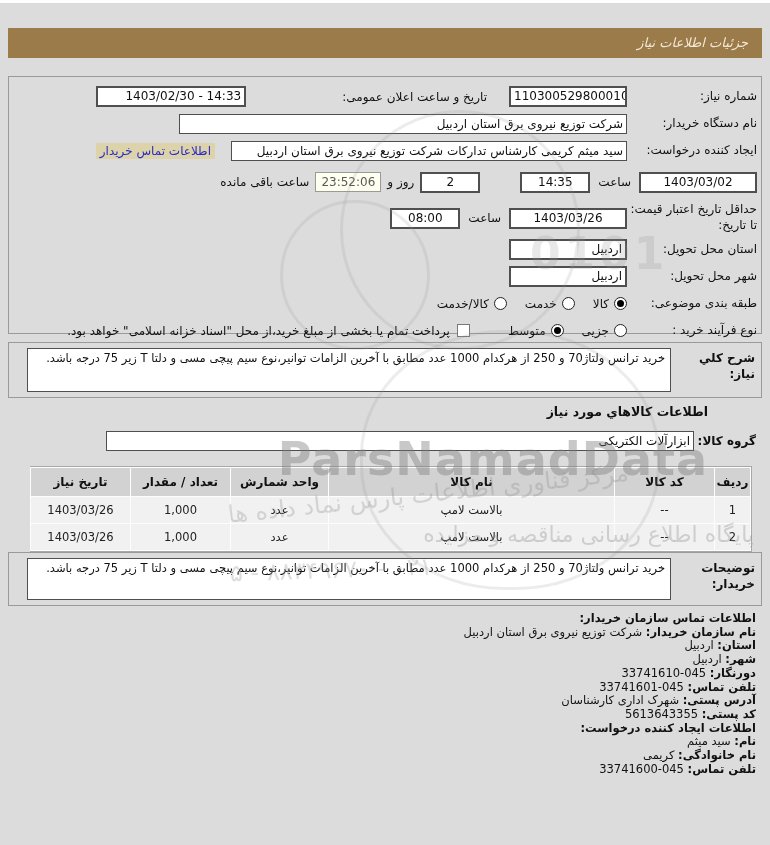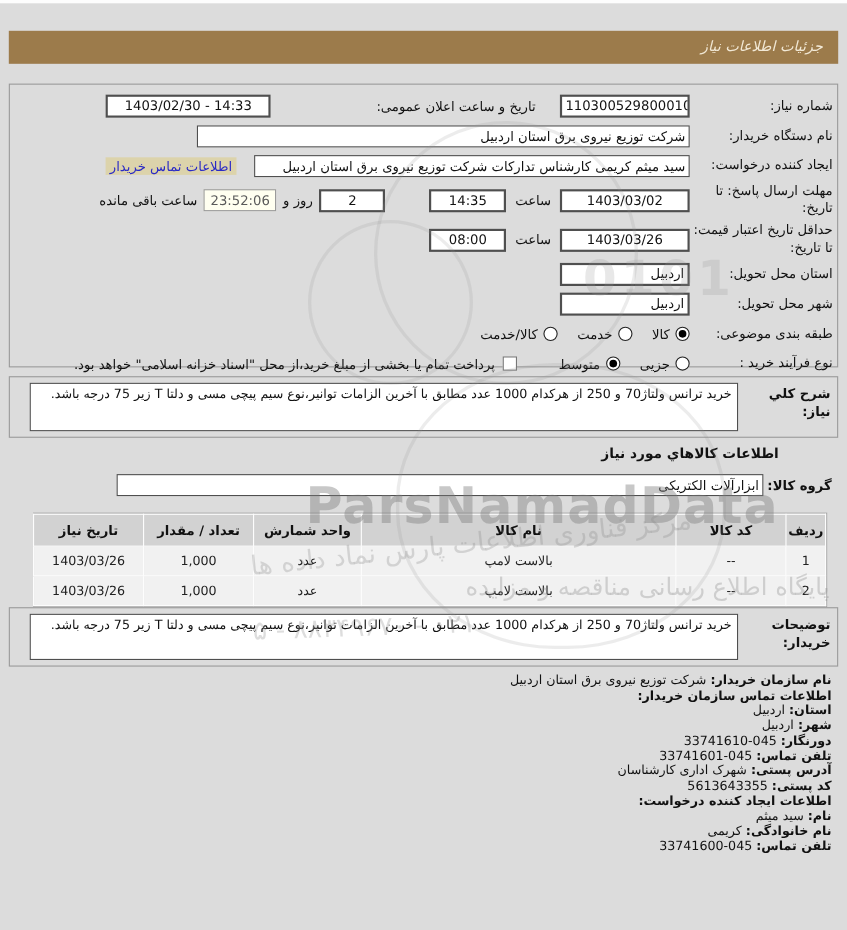--- a/index.html
+++ b/index.html
@@ -27,21 +27,21 @@
     background:#fff; border:2px solid #4f4f4f; height:21px; line-height:17px;
     padding:0 3px; white-space:nowrap; overflow:hidden; flex:none;
   }
   .thin { border-width:1px; height:20px; line-height:18px; }
   .w142 { width:118px; text-align:right; }
   .w72 { width:70px; text-align:center; }
   .w60 { width:60px; text-align:center; margin-right:40px; }
   .wbig { width:448px; }
   .wcreator { width:396px; }
   .wgroup { width:588px; }
-  .wannounce { width:150px; margin-right:88px; text-align:center; }
+  .wannounce { width:150px; margin-right:88px; text-align:right; }
   .num { direction:ltr; unicode-bidi:embed; }
   .sml { margin:0 8px; flex:none; }
   .sml2 { margin:0 6px; flex:none; }
   .countdown {
     background:#fffff0; border:1px solid #9a9a9a; color:#5a5a5a;
     width:66px; height:20px; line-height:18px; text-align:center; flex:none;
   }
   .link { color:#2a2ac6; background:#dcd3ab; padding:1px 4px; margin-right:16px; cursor:pointer; flex:none; }
   .radio {
     width:13px; height:13px; border:1px solid #222; border-radius:50%;
@@ -117,21 +117,20 @@
     <div class="ibox thin wbig">شرکت توزیع نیروی برق استان اردبیل</div>
   </div>
 
   <div class="row">
     <span class="lbl">ایجاد کننده درخواست:</span>
     <div class="ibox thin wcreator">سید میثم کریمی کارشناس تدارکات شرکت توزیع نیروی برق استان اردبیل</div>
     <span class="link">اطلاعات تماس خریدار</span>
   </div>
 
   <div class="row" style="min-height:34px">
-    <span class="lbl">مهلت ارسال پاسخ: تا تاریخ:</span>
     <div class="ibox w142 num" style="text-align:center">1403/03/02</div>
     <span class="sml">ساعت</span>
     <div class="ibox w72 num">14:35</div>
     <div class="ibox w60 num">2</div>
     <span class="sml2">روز و</span>
     <div class="countdown num">23:52:06</div>
     <span class="sml2">ساعت باقی مانده</span>
   </div>
 
   <div class="row" style="min-height:34px">
@@ -225,22 +224,22 @@
     </tbody>
   </table>
 </div>
 
 <div class="panel notes-box">
   <span class="plbl">توضیحات خریدار:</span>
   <div class="ptext">خرید ترانس ولتاژ70 و 250 از هرکدام 1000 عدد مطابق با آخرین الزامات توانیر،نوع سیم پیچی مسی و دلتا T زیر 75 درجه باشد.</div>
 </div>
 
 <div class="contact">
+  <div class="cline"><span class="b">اطلاعات تماس سازمان خریدار:</span></div>
   <div class="cline"><span class="b">نام سازمان خریدار:</span> <span class="v">شرکت توزیع نیروی برق استان اردبیل</span></div>
-  <div class="cline"><span class="b">اطلاعات تماس سازمان خریدار:</span></div>
   <div class="cline"><span class="b">استان:</span> <span class="v">اردبیل</span></div>
   <div class="cline"><span class="b">شهر:</span> <span class="v">اردبیل</span></div>
   <div class="cline"><span class="b">دورنگار:</span> <span class="v num">33741610-045</span></div>
   <div class="cline"><span class="b">تلفن تماس:</span> <span class="v num">33741601-045</span></div>
   <div class="cline"><span class="b">آدرس پستی:</span> <span class="v">شهرک اداری کارشناسان</span></div>
   <div class="cline"><span class="b">کد پستی:</span> <span class="v num">5613643355</span></div>
   <div class="cline"><span class="b">اطلاعات ایجاد کننده درخواست:</span></div>
   <div class="cline"><span class="b">نام:</span> <span class="v">سید میثم</span></div>
   <div class="cline"><span class="b">نام خانوادگی:</span> <span class="v">کریمی</span></div>
   <div class="cline"><span class="b">تلفن تماس:</span> <span class="v num">33741600-045</span></div>

